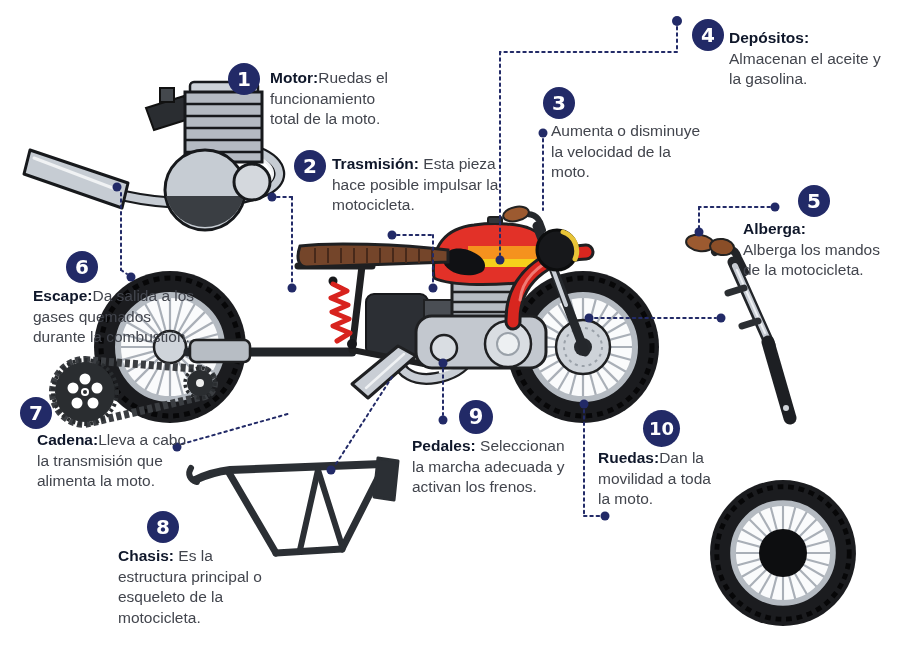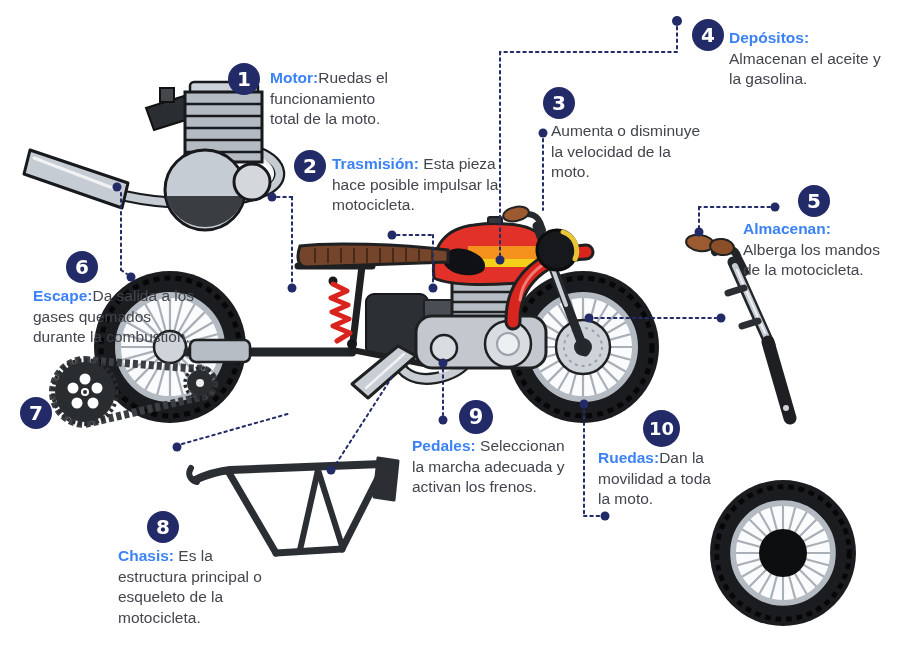--- a/index.html
+++ b/index.html
@@ -5,21 +5,21 @@
   html,body{margin:0;padding:0;background:#ffffff;}
   .stage{position:relative;width:900px;height:645px;background:#ffffff;overflow:hidden;
          font-family:"Liberation Sans",sans-serif;}
   .art{position:absolute;left:0;top:0;}
   .badge{position:absolute;width:32px;height:32px;border-radius:50%;background:#222a67;
          color:#fff;display:flex;align-items:center;justify-content:center;
          font-family:"DejaVu Sans",sans-serif;font-weight:bold;font-size:20px;z-index:3;}
   .badge.b9{width:34px;height:34px;font-size:21px;}
   .badge.b10{width:37px;height:37px;font-size:18px;}
   .txt{position:absolute;margin:0;font-size:15.5px;line-height:1.33;color:#42454d;z-index:3;}
-  .txt strong{color:#3b82f6;font-weight:bold;}
+  .txt strong{color:#0f172a;font-weight:bold;}
   .stack strong{display:block;}
   .cl{stroke:#222a67;stroke-width:2;stroke-dasharray:2.5 3.8;fill:none;stroke-linecap:round;}
   .cd{fill:#222a67;stroke:none;}
   .ol{stroke:#1f2022;stroke-linecap:round;stroke-linejoin:round;}
 </style>
 </head>
 <body>
 
 <div class="stage">
 
@@ -256,26 +256,27 @@
   <div class="badge" style="left:294px;top:150px">2</div>
   <p class="txt" style="left:332px;top:154px;width:172px"><strong>Trasmisión: </strong><span>Esta pieza hace posible impulsar la motocicleta.</span></p>
 
   <div class="badge" style="left:543px;top:87px">3</div>
   <p class="txt stack" style="left:551px;top:121px;width:152px"><span>Aumenta o disminuye la velocidad de la moto.</span></p>
 
   <div class="badge" style="left:692px;top:19px">4</div>
   <p class="txt stack" style="left:729px;top:28px;width:152px"><strong>Depósitos:</strong><span>Almacenan el aceite y la gasolina.</span></p>
 
   <div class="badge" style="left:798px;top:185px">5</div>
-  <p class="txt stack" style="left:743px;top:219px;width:152px"><strong>Almacenan:</strong><span>Alberga los mandos de la motocicleta.</span></p>
+  <p class="txt stack" style="left:743px;top:219px;width:152px"><strong>Alberga:</strong><span>Alberga los mandos de la motocicleta.</span></p>
 
   <div class="badge" style="left:66px;top:251px">6</div>
   <p class="txt" style="left:33px;top:286px;width:168px"><strong>Escape:</strong><span>Da salida a los gases quemados durante la combustión.</span></p>
 
   <div class="badge" style="left:20px;top:397px">7</div>
+  <p class="txt" style="left:37px;top:430px;width:162px"><strong>Cadena:</strong><span>Lleva a cabo la transmisión que alimenta la moto.</span></p>
 
   <div class="badge" style="left:147px;top:511px">8</div>
   <p class="txt" style="left:118px;top:546px;width:162px"><strong>Chasis: </strong><span>Es la estructura principal o esqueleto de la motocicleta.</span></p>
 
   <div class="badge b9" style="left:459px;top:400px">9</div>
   <p class="txt" style="left:412px;top:436px;width:166px"><strong>Pedales: </strong><span>Seleccionan la marcha adecuada y activan los frenos.</span></p>
 
   <div class="badge b10" style="left:643px;top:410px">10</div>
   <p class="txt" style="left:598px;top:448px;width:126px"><strong>Ruedas:</strong><span>Dan la movilidad a toda la moto.</span></p>
 

